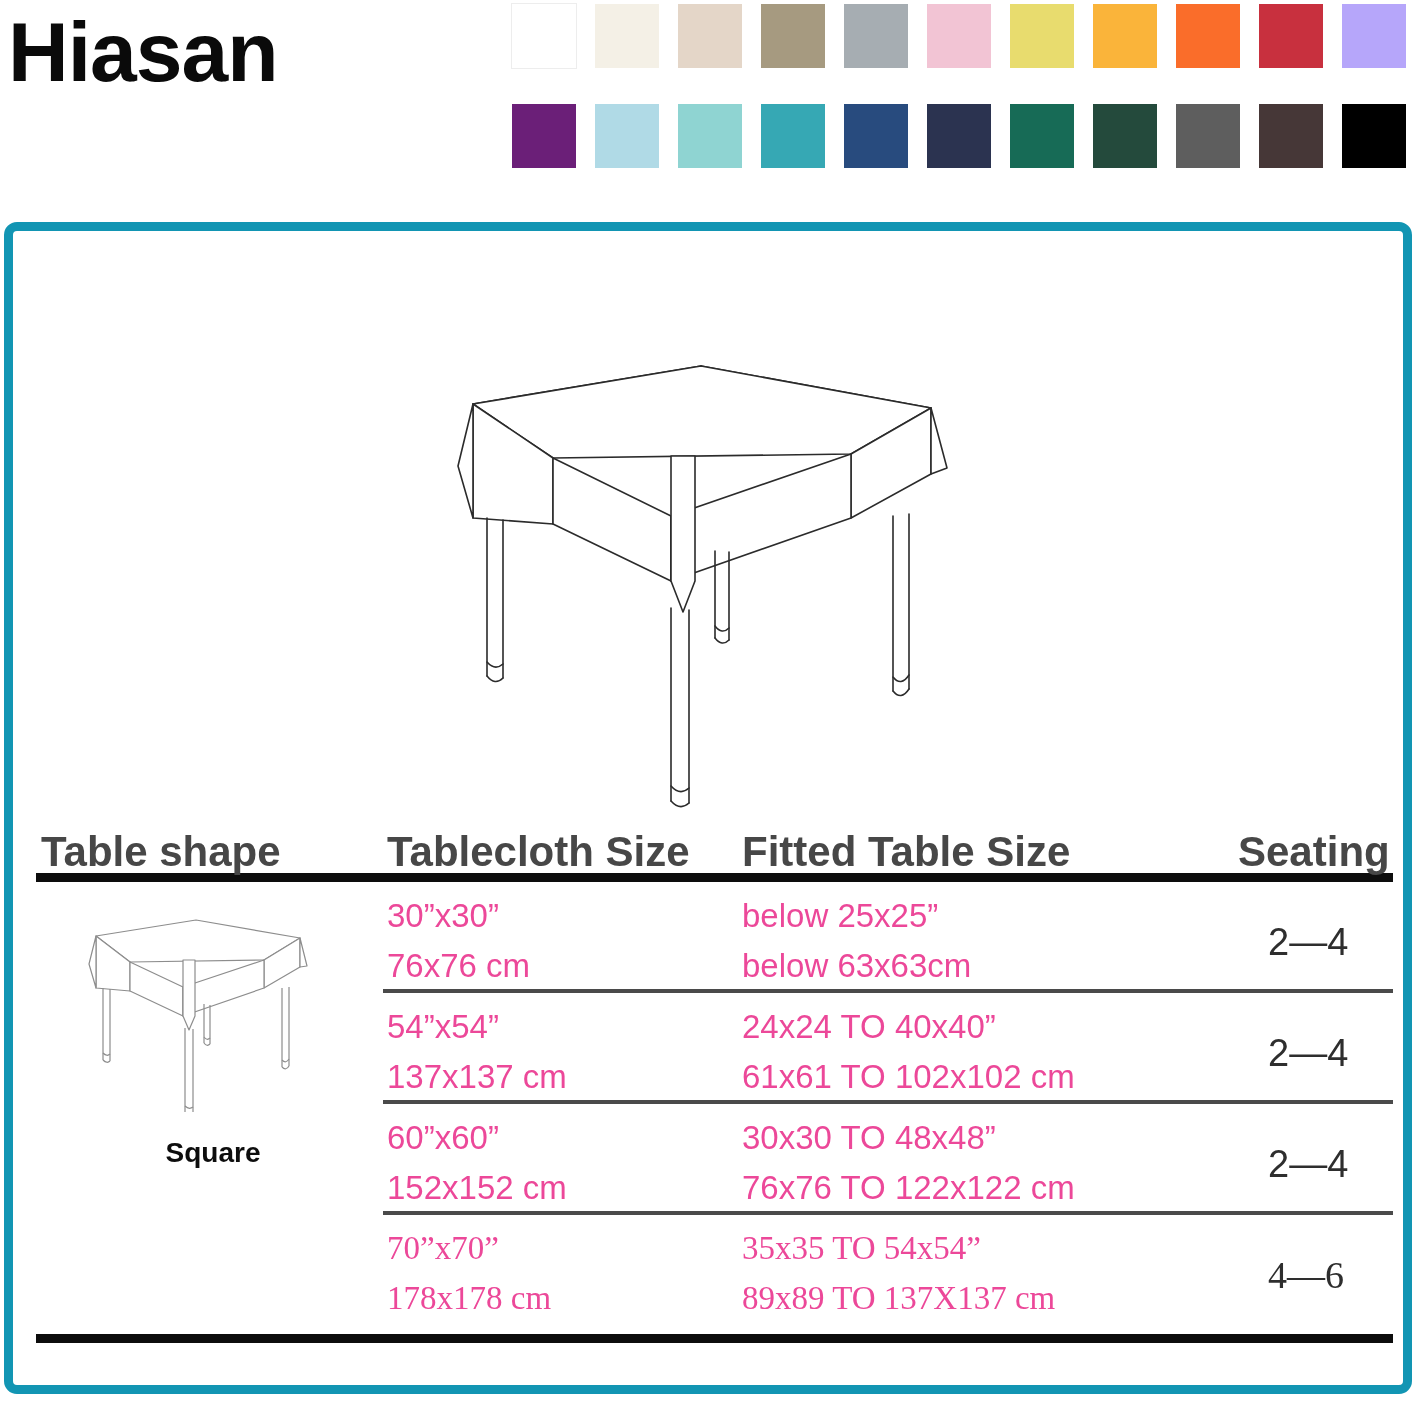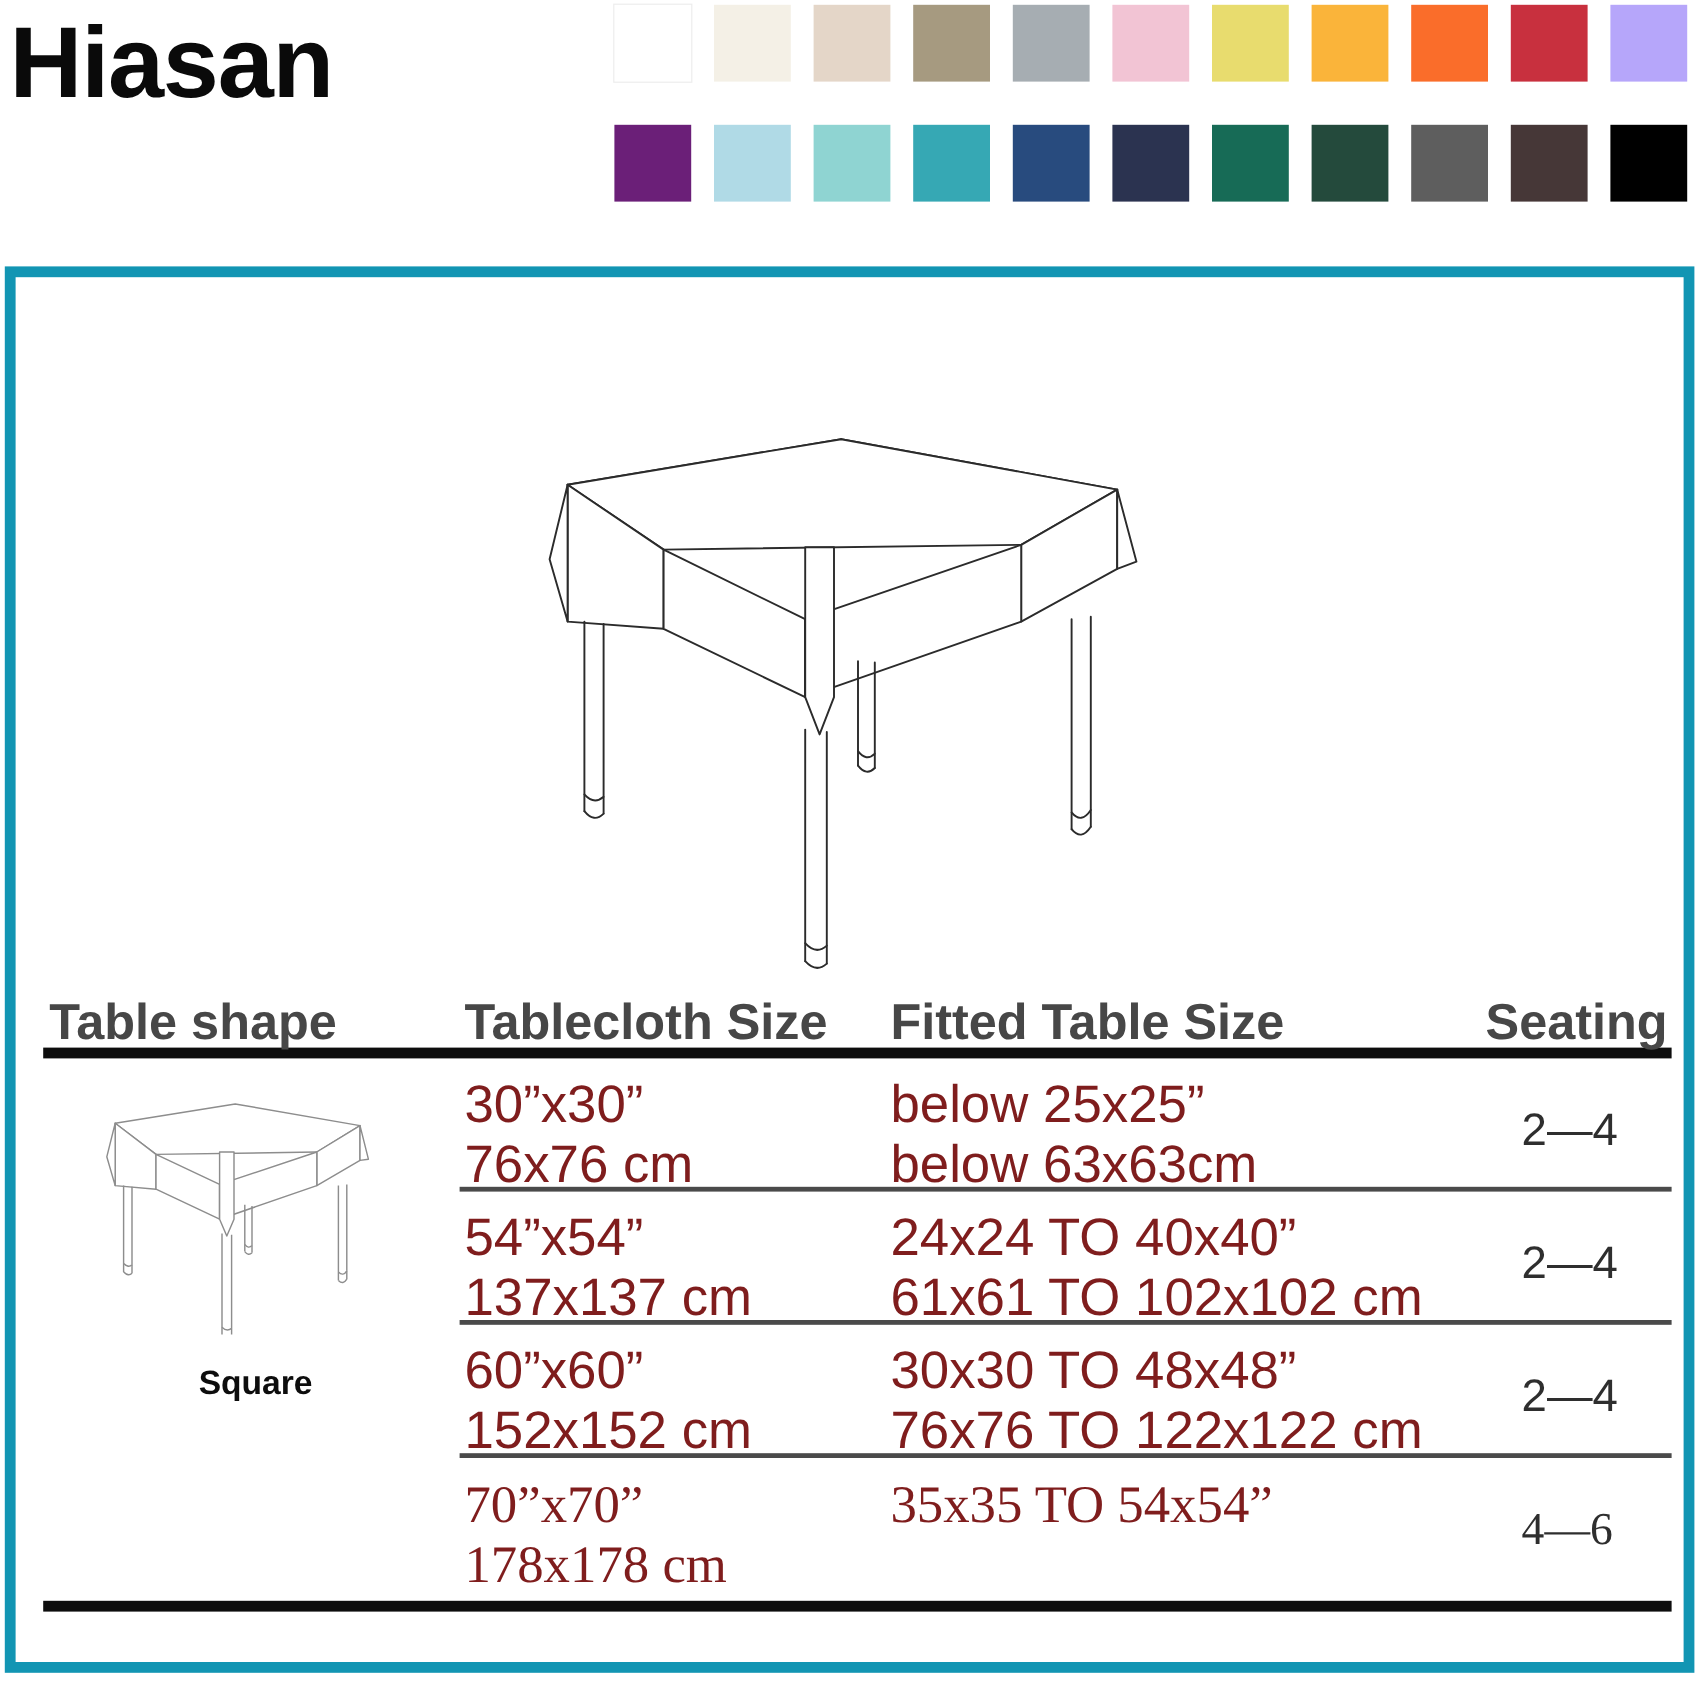--- a/index.html
+++ b/index.html
@@ -109,22 +109,22 @@
   #table-body {
     position: relative;
   }
   .trow {
     position: relative;
     height: 107px;
   }
   .trow.last { height: 119px; font-family: Liberation Serif, serif; }
   .cell {
     position: absolute;
-    font-size: 44px;
-    color: #7f1d1d;
+    font-size: 33px;
+    color: #ec4899;
     white-space: nowrap;
     line-height: 1;
     text-align: center;
   }
   .cell.l1 { top: 17px; }
   .cell.l2 { top: 67px; }
   .col-cloth  { left: 351px; }
   .col-fitted { left: 706px; }
   .seat {
     position: absolute;
@@ -192,21 +192,21 @@
         <div class="swatch" style="background: rgb(43, 51, 80);"></div>
         <div class="swatch" style="background: rgb(23, 107, 86);"></div>
         <div class="swatch" style="background: rgb(36, 74, 60);"></div>
         <div class="swatch" style="background: rgb(94, 94, 94);"></div>
         <div class="swatch" style="background: rgb(70, 55, 55);"></div>
         <div class="swatch" style="background: rgb(0, 0, 0);"></div>
       </div>
     </div>
   </div>
 
-  <div id="card" style="border-color: rgb(18, 149, 179);">
+  <div id="card" style="border-color: rgb(18, 149, 179); border-radius: 13px;">
 
     <div id="illustration">
       <svg viewBox="0 0 580 470" width="580" height="470" aria-hidden="true">
         <g fill="#ffffff" stroke="#2b2b2b" stroke-width="1.6" stroke-linejoin="round" stroke-linecap="round">
 
           <polygon points="278,20 508,62 428,108 248,60" fill="#ffffff"></polygon>
           <polygon points="278,20 50,58 130,112 248,60" fill="#ffffff"></polygon>
 
           <polygon points="278,20 508,62 428,108 130,112 50,58" fill="#ffffff"></polygon>
 
@@ -306,20 +306,21 @@
           <div class="cell l1 col-fitted">30x30 TO 48x48”</div>
           <div class="cell l2 col-fitted">76x76 TO 122x122 cm</div>
           <div class="seat">2—4</div>
         </div>
         <div class="rule-thin"></div>
 
         <div class="trow last">
           <div class="cell l1 col-cloth">70”x70”</div>
           <div class="cell l2 col-cloth">178x178 cm</div>
           <div class="cell l1 col-fitted">35x35 TO 54x54”</div>
+          <div class="cell l2 col-fitted">89x89 TO 137X137 cm</div>
           <div class="seat">4—6</div>
         </div>
 
         <div class="rule-thick"></div>
       </div>
     </div>
   </div>
 </div>
 
 </body></html>

